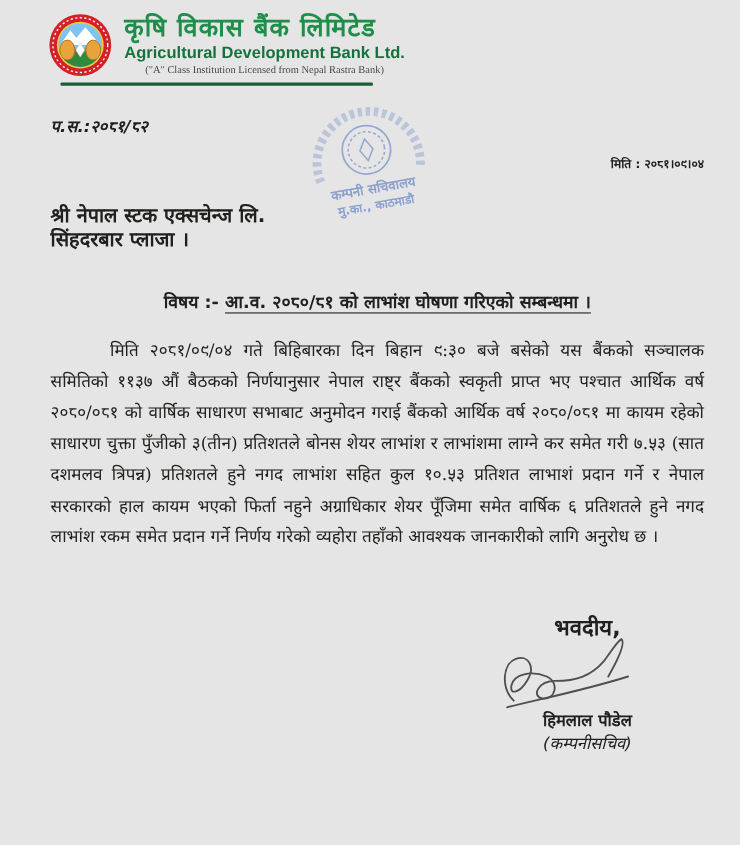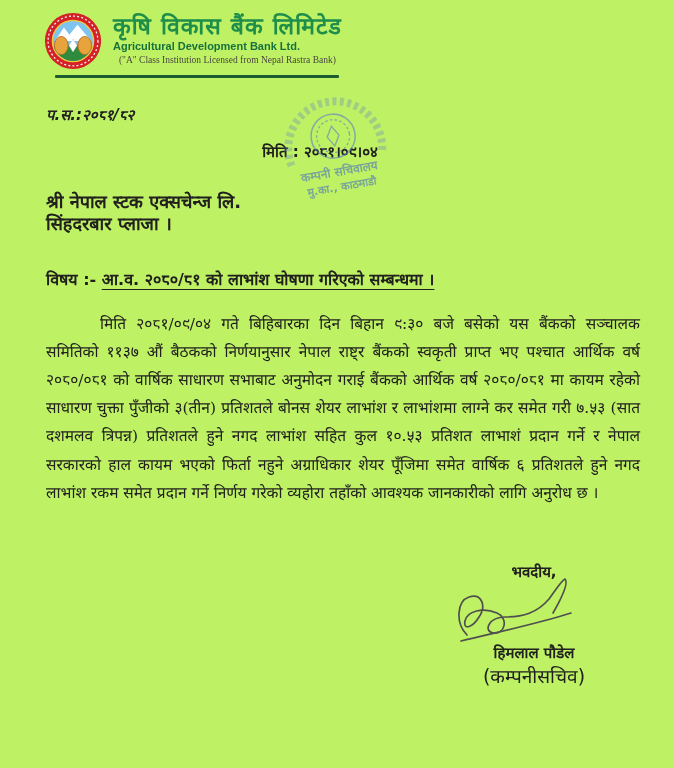--- a/index.html
+++ b/index.html
@@ -1,56 +1,56 @@
 <!DOCTYPE html>
 <html lang="ne"><head>
 <meta charset="utf-8">
 <style>
   html,body{margin:0;padding:0;background:#ffffff;}
   .page{
     position:relative;
     width:673px;height:768px;
-    background:#bef264;
+    background:#e5e5e5;
     overflow:hidden;
     font-family:"DejaVu Sans", sans-serif;
     color:#21201e;
     box-sizing:border-box;
   }
   
   .letterhead{display:flex;align-items:flex-start;gap:11px;padding:12px 0 0 44px;position:relative;z-index:2;}
   .logo{width:58px;height:58px;flex:0 0 auto;}
   .head-text{padding-top:2px;}
   .bank-name-np{font-size:23px;font-weight:bold;color:#1e8e4a;letter-spacing:1px;line-height:1.05;}
-  .bank-name-en{font-size:11px;font-weight:bold;color:#17713c;line-height:1.15;margin-top:2px;font-family:"Liberation Sans","DejaVu Sans",sans-serif;}
+  .bank-name-en{font-size:15px;font-weight:bold;color:#17713c;line-height:1.15;margin-top:2px;font-family:"Liberation Sans","DejaVu Sans",sans-serif;}
   .tagline{font-size:9.5px;color:#4a463f;margin-top:2px;text-align:center;font-family:"Liberation Serif","DejaVu Serif",serif;}
   .head-rule{width:284px;height:3px;background:#1d5c33;margin:5px 0 0 55px;border-radius:1px;}
   
   .stamp{position:absolute;left:274px;top:86px;width:122px;height:122px;opacity:.58;transform:rotate(-10deg);z-index:1;pointer-events:none;}
   
   .office-line{margin:21px 0 0 46px;font-size:15.5px;font-weight:bold;position:relative;z-index:2;}
   .ref-block{margin:26px 0 0 46px;font-size:15px;font-weight:bold;line-height:1.5;position:relative;z-index:2;font-style:italic;}
-  .date-line{margin:14px 33px 0 0;text-align:center;font-size:15px;font-weight:bold;}
+  .date-line{margin:14px 33px 0 0;text-align:right;font-size:11px;font-weight:bold;}
   
   .addressee{margin:30px 0 0 46px;font-size:18px;font-weight:bold;line-height:1.25;}
   
-  .subject{margin:32px 33px 0 46px;text-align:left;font-size:16px;font-weight:bold;}
+  .subject{margin:32px 33px 0 46px;text-align:center;font-size:16px;font-weight:bold;}
   .subject .u{text-decoration:underline;text-underline-offset:4px;}
   
   .body-par{
     margin:20px 33px 0 46px;
     font-size:15.5px;line-height:1.82;
     text-align:justify;text-indent:54px;
     font-family:"DejaVu Serif","Liberation Serif",serif;
   }
   
   .sig-block{width:190px;margin:54px 44px 0 auto;text-align:center;}
-  .closing{font-size:15px;font-weight:bold;}
+  .closing{font-size:20px;font-weight:bold;}
   .sig-img{display:block;margin:-8px auto -16px 14px;}
   .sig-name{font-size:15px;font-weight:bold;margin-top:11px;}
-  .sig-title{font-size:19px;margin-top:1px;}
+  .sig-title{font-size:15px;margin-top:1px;font-style:italic;}
 </style>
 </head>
 <body>
 
 <div class="page">
 
   <header class="letterhead">
     <div class="logo">
       <svg viewBox="0 0 64 64" width="58" height="58" aria-hidden="true">
         <circle cx="32" cy="32" r="31" fill="#d42027"></circle>

